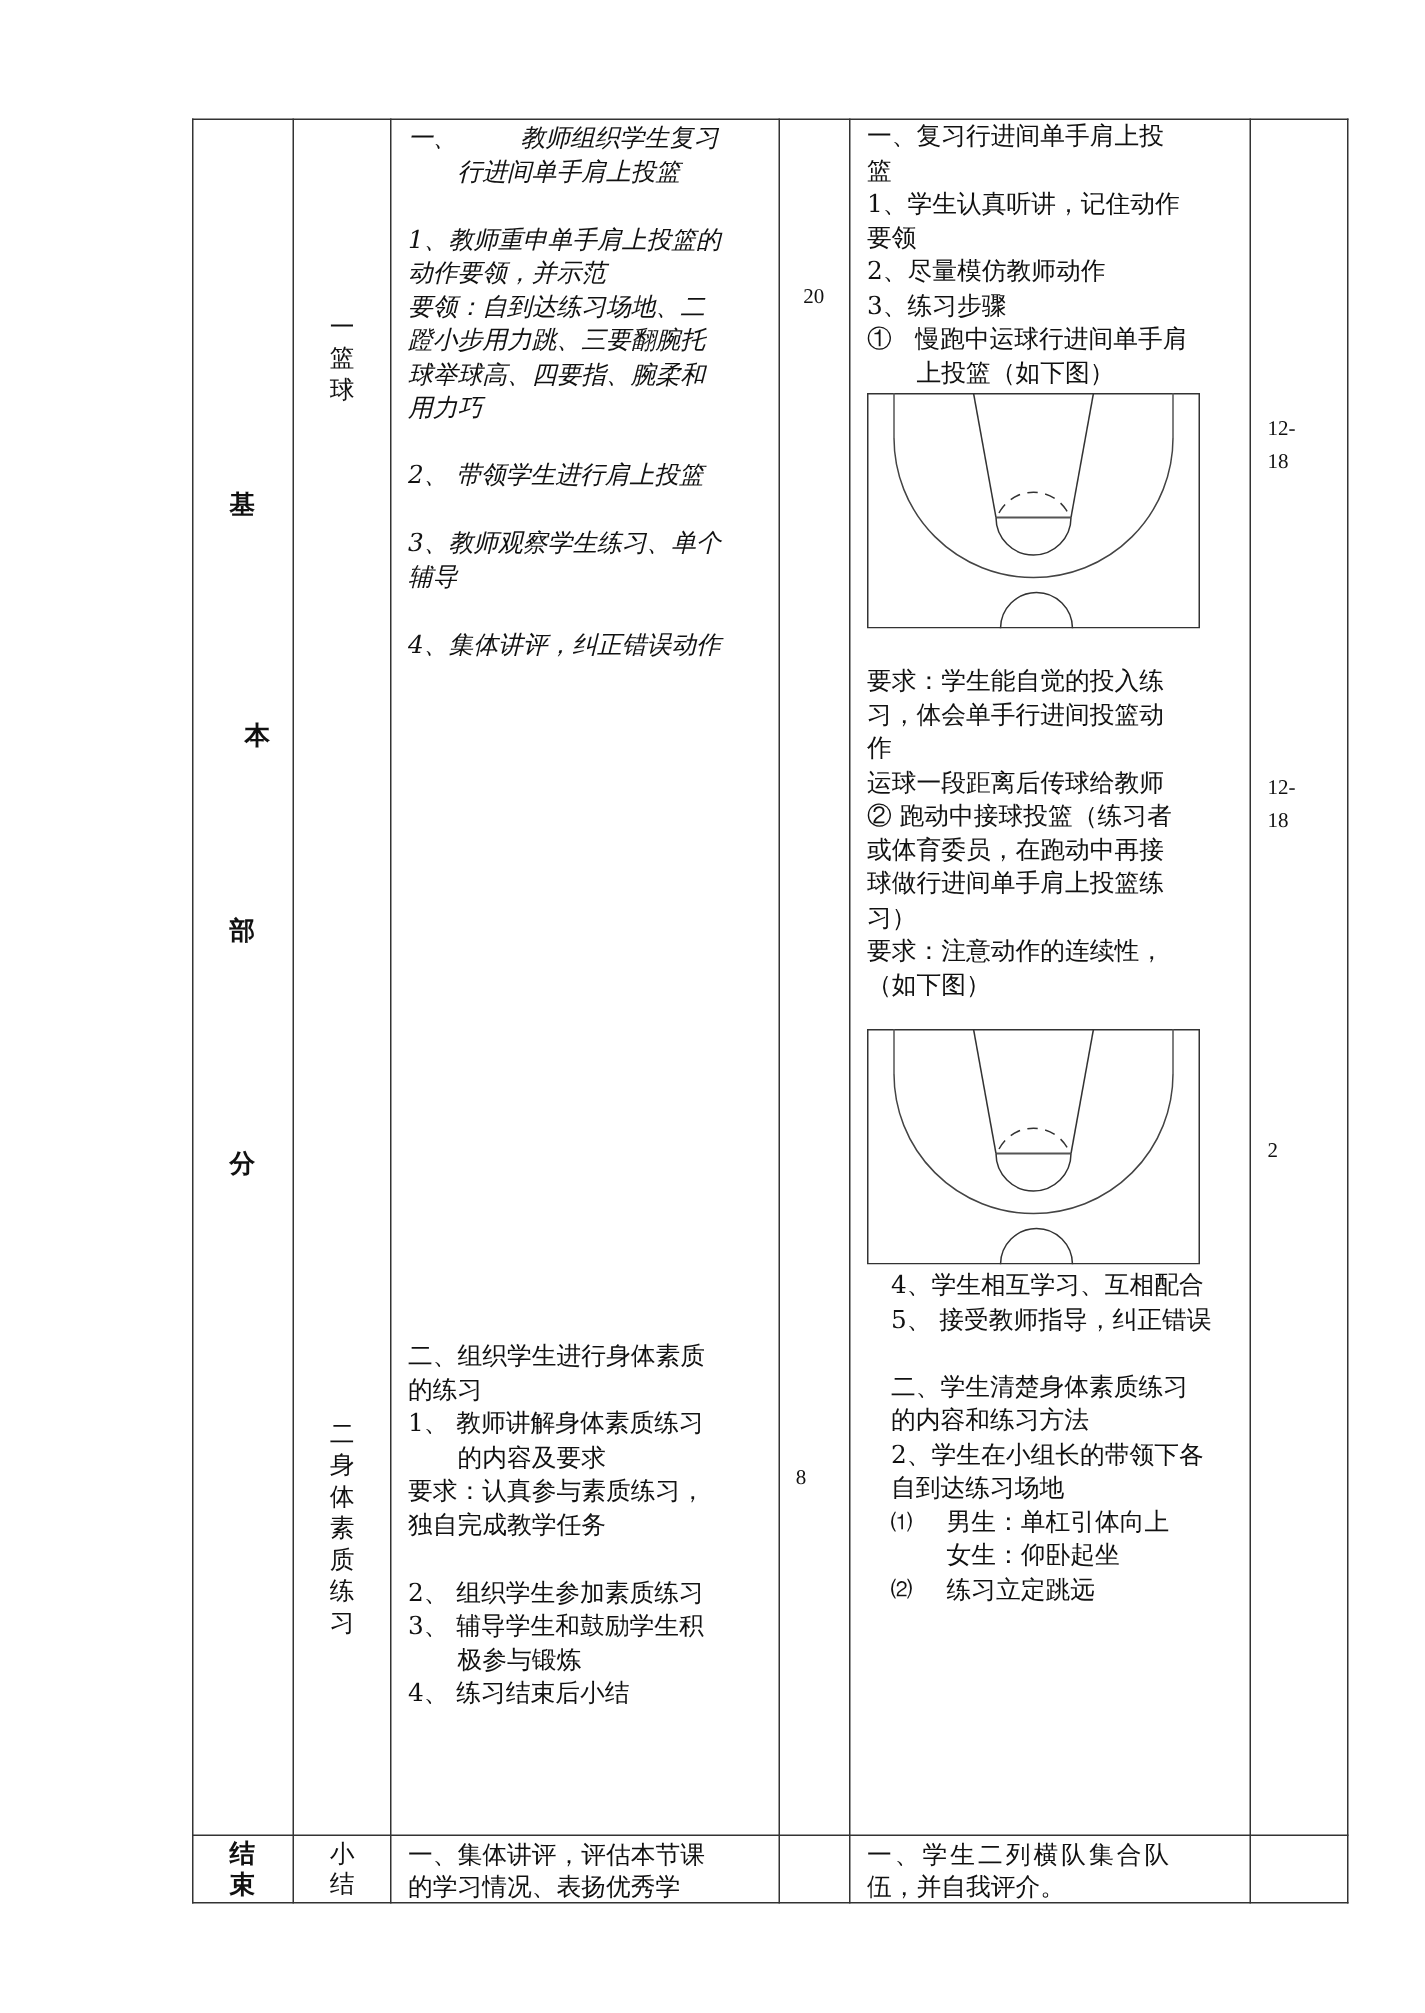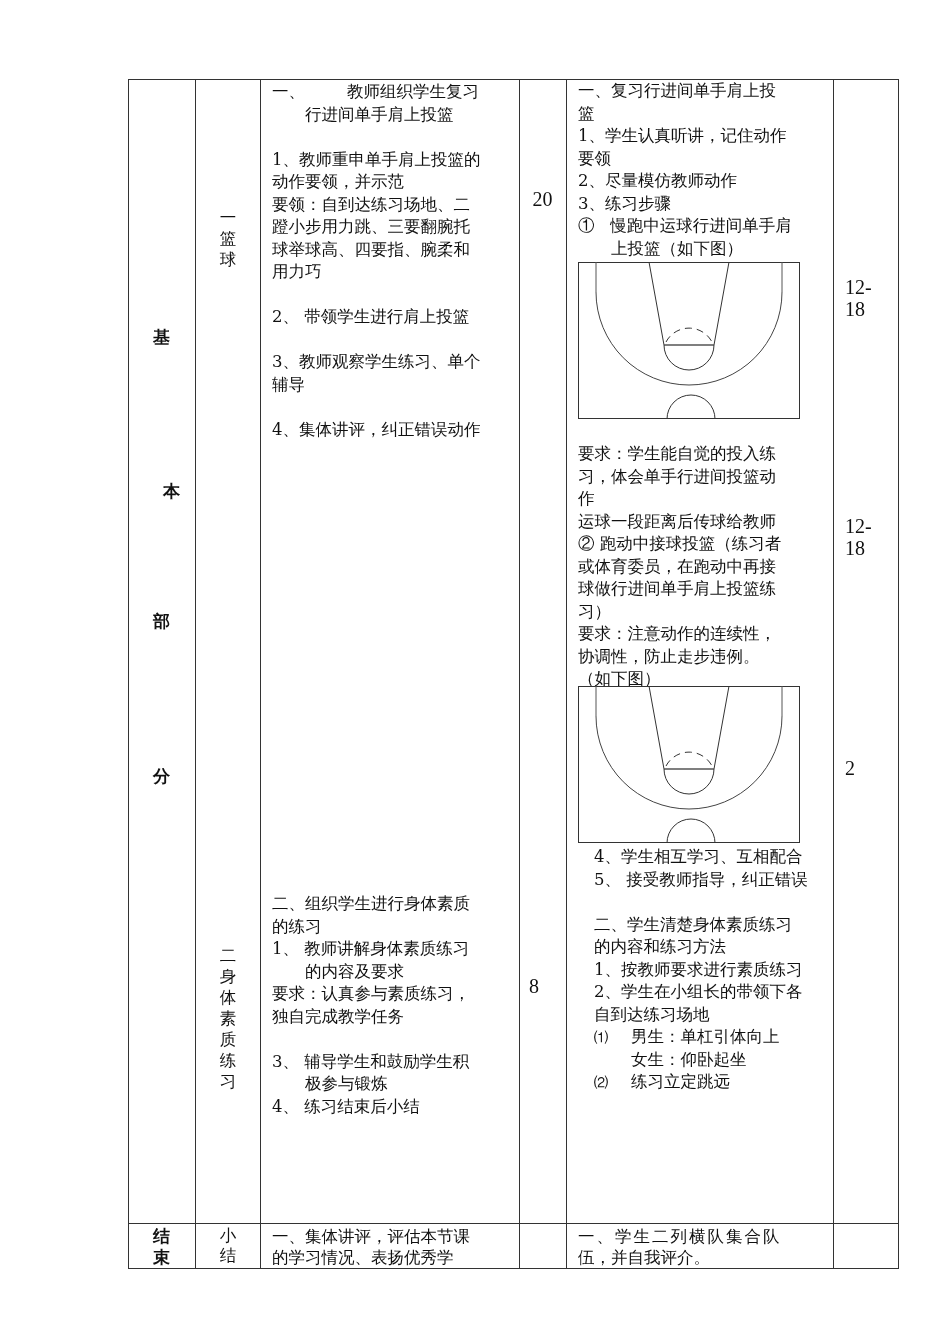--- a/index.html
+++ b/index.html
@@ -4,21 +4,21 @@
 <style>
   html, body { margin: 0; padding: 0; background: #ffffff; }
   body { width: 950px; height: 1342px; position: relative; overflow: hidden;
          font-family: "DejaVu Serif", "Liberation Serif", serif; color: #111; }
   .vline { position: absolute; width: 1px; background: #333; }
   .hline { position: absolute; height: 1px; background: #333; }
   .cell { position: absolute; font-size: 16.5px; line-height: 22.5px; }
   .cell p { margin: 0; }
   .gap { height: 22.5px; }
   .ind { padding-left: 33px; }
-  .num { font-family: "Liberation Serif", serif; font-size: 20px; line-height: 22px; }
+  .num { font-family: "Liberation Serif", serif; font-size: 14px; line-height: 22px; }
   .vert { text-align: center; font-size: 16.5px; line-height: 21px; }
   .bold { font-weight: bold; font-family: "DejaVu Sans", "Liberation Sans", sans-serif; font-size: 17px; }
   .court { position: absolute; }
 </style>
 </head>
 <body>
 
 <div class="hline" style="left:128px; top:79px; width:771px;"></div>
 <div class="hline" style="left:128px; top:1223px; width:771px;"></div>
 <div class="hline" style="left:128px; top:1268px; width:771px;"></div>
@@ -53,21 +53,21 @@
   <p>素</p>
   <p>质</p>
   <p>练</p>
   <p>习</p>
 </div>
 <div class="cell vert" style="left:195px; width:66px; top:1226px; line-height:20px;">
   <p>小</p>
   <p>结</p>
 </div>
 
-<div class="cell" style="left:272px; width:242px; top:81px;">
+<div class="cell" style="left:272px; width:242px; top:81px;font-style:italic;">
   <p style="white-space:pre;">一、        教师组织学生复习</p>
   <p class="ind">行进间单手肩上投篮</p>
   <div class="gap"></div>
   <p>1、教师重申单手肩上投篮的</p>
   <p>动作要领，并示范</p>
   <p>要领：自到达练习场地、二</p>
   <p>蹬小步用力跳、三要翻腕托</p>
   <p>球举球高、四要指、腕柔和</p>
   <p>用力巧</p>
   <div class="gap"></div>
@@ -80,20 +80,21 @@
 </div>
 
 <div class="cell" style="left:272px; width:242px; top:893px;">
   <p>二、组织学生进行身体素质</p>
   <p>的练习</p>
   <p>1、 教师讲解身体素质练习</p>
   <p class="ind">的内容及要求</p>
   <p>要求：认真参与素质练习，</p>
   <p>独自完成教学任务</p>
   <div class="gap"></div>
+  <p>2、 组织学生参加素质练习</p>
   <p>3、 辅导学生和鼓励学生积</p>
   <p class="ind">极参与锻炼</p>
   <p>4、 练习结束后小结</p>
 </div>
 
 <div class="cell" style="left:272px; width:242px; top:1226px; line-height:21px;">
   <p>一、集体讲评，评估本节课</p>
   <p>的学习情况、表扬优秀学</p>
 </div>
 
@@ -127,21 +128,20 @@
 <div class="cell" style="left:578px; width:250px; top:443px;">
   <p>要求：学生能自觉的投入练</p>
   <p>习，体会单手行进间投篮动</p>
   <p>作</p>
   <p>运球一段距离后传球给教师</p>
   <p>② 跑动中接球投篮（练习者</p>
   <p>或体育委员，在跑动中再接</p>
   <p>球做行进间单手肩上投篮练</p>
   <p>习）</p>
   <p>要求：注意动作的连续性，</p>
-  <p>协调性，防止走步违例。</p>
   <p>（如下图）</p>
 </div>
 
 <svg class="court" style="left:578px; top:686px;" width="222" height="157" viewBox="0 0 222 157">
   <rect x="0.5" y="0.5" width="221" height="156" fill="none" stroke="#333" stroke-width="1"></rect>
   <line x1="18" y1="0" x2="18" y2="30" stroke="#555"></line>
   <line x1="204" y1="0" x2="204" y2="30" stroke="#555"></line>
   <path d="M18 30 A93 93 0 0 0 204 30" fill="none" stroke="#444"></path>
   <line x1="71" y1="0" x2="86" y2="83" stroke="#333"></line>
   <line x1="151" y1="0" x2="136" y2="83" stroke="#333"></line>
@@ -150,21 +150,20 @@
   <path d="M88 80 A26 26 0 0 1 134 80" fill="none" stroke="#333" stroke-dasharray="7 5"></path>
   <path d="M89 157 A24 24 0 0 1 137 157" fill="none" stroke="#333"></path>
 </svg>
 
 <div class="cell" style="left:578px; width:250px; top:846px;margin-left:16px;">
   <p>4、学生相互学习、互相配合</p>
   <p>5、 接受教师指导，纠正错误</p>
   <div class="gap"></div>
   <p>二、学生清楚身体素质练习</p>
   <p>的内容和练习方法</p>
-  <p>1、按教师要求进行素质练习</p>
   <p>2、学生在小组长的带领下各</p>
   <p>自到达练习场地</p>
   <p style="position:relative; padding-left:37px;">
     <span style="position:absolute; left:0; font-size:14px;">⑴</span>
     <span>男生：单杠引体向上</span>
   </p>
   <p style="padding-left:37px;">女生：仰卧起坐</p>
   <p style="position:relative; padding-left:37px;">
     <span style="position:absolute; left:0; font-size:14px;">⑵</span>
     <span>练习立定跳远</span>

